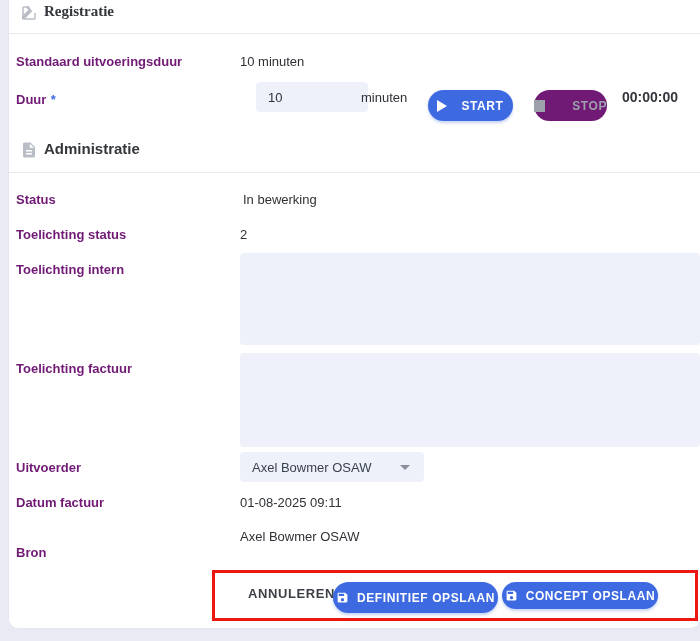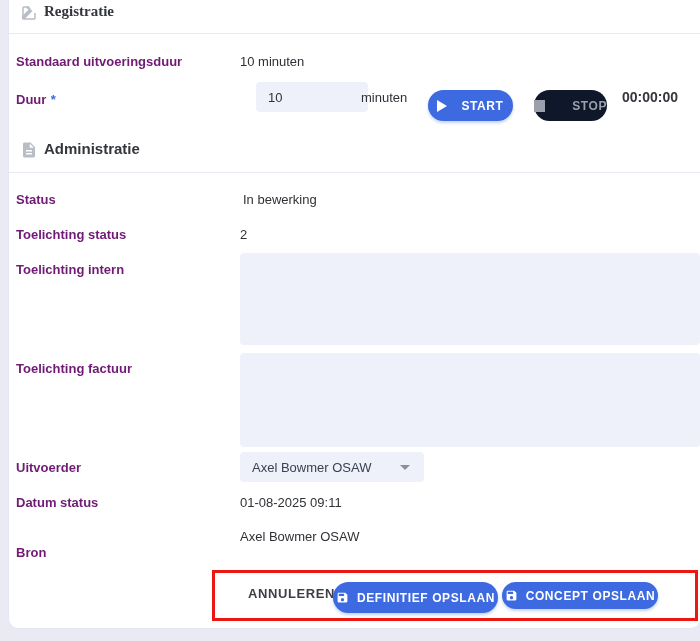--- a/index.html
+++ b/index.html
@@ -30,21 +30,21 @@
     font-family:inherit; font-size:13px; color:#2f3236;
   }
   input.field { padding:0 12px; outline:none; }
   textarea.field { resize:none; outline:none; padding:8px 12px; }
   .pill-btn {
     border:none; border-radius:16px; cursor:pointer;
     display:flex; align-items:center; justify-content:center; gap:8px;
     font-family:inherit; font-size:12px; font-weight:700; letter-spacing:.6px;
   }
   .btn-primary { background:#3d6ae0; color:#ffffff; box-shadow:0 2px 3px rgba(61,106,224,.3); }
-  .btn-disabled { background:#0f172a; color:#9ba0ab;gap:27px; }
+  .btn-disabled { background:#701a75; color:#9ba0ab;gap:27px; }
   .btn-icon { width:13px; height:13px; flex:0 0 auto; }
   .timer { font-size:14px; font-weight:700; color:#33363b; }
   .text-btn {
     background:none; border:none; cursor:pointer;
     font-family:inherit; font-size:13px; font-weight:700; letter-spacing:.6px;
     color:#3c3f46;
   }
   .select-box {
     background:#eef1fa; border-radius:4px; cursor:pointer;
     display:flex; align-items:center; justify-content:space-between;
@@ -119,21 +119,21 @@
 
   <div class="abs lbl" style="left:16px; top:361px;">Toelichting factuur</div>
   <textarea class="abs field" style="left: 240px; top: 353px; width: 460px; height: 94px;"></textarea>
 
   <div class="abs lbl" style="left:16px; top:460px;">Uitvoerder</div>
   <div class="abs select-box" style="left:240px; top:452px; width:184px; height:30px;">
     <span class="select-text">Axel Bowmer OSAW</span>
     <span class="caret"></span>
   </div>
 
-  <div class="abs lbl" style="left:16px; top:495px;">Datum status</div>
+  <div class="abs lbl" style="left:16px; top:495px;">Datum factuur</div>
   <div class="abs val" style="left:240px; top:495px;">01-08-2025 09:11</div>
 
   <div class="abs lbl" style="left:16px; top:529px;margin-top:16px;">Bron</div>
   <div class="abs val" style="left:240px; top:529px;">Axel Bowmer OSAW</div>
 
   <button class="abs text-btn" style="left:248px; top:586px;">ANNULEREN</button>
 
   <button class="abs pill-btn btn-primary" style="left:333px; top:582px; width:165px; height:31px;">
     <span class="btn-icon">
       <svg viewBox="0 0 24 24" width="13" height="13" fill="#ffffff">

